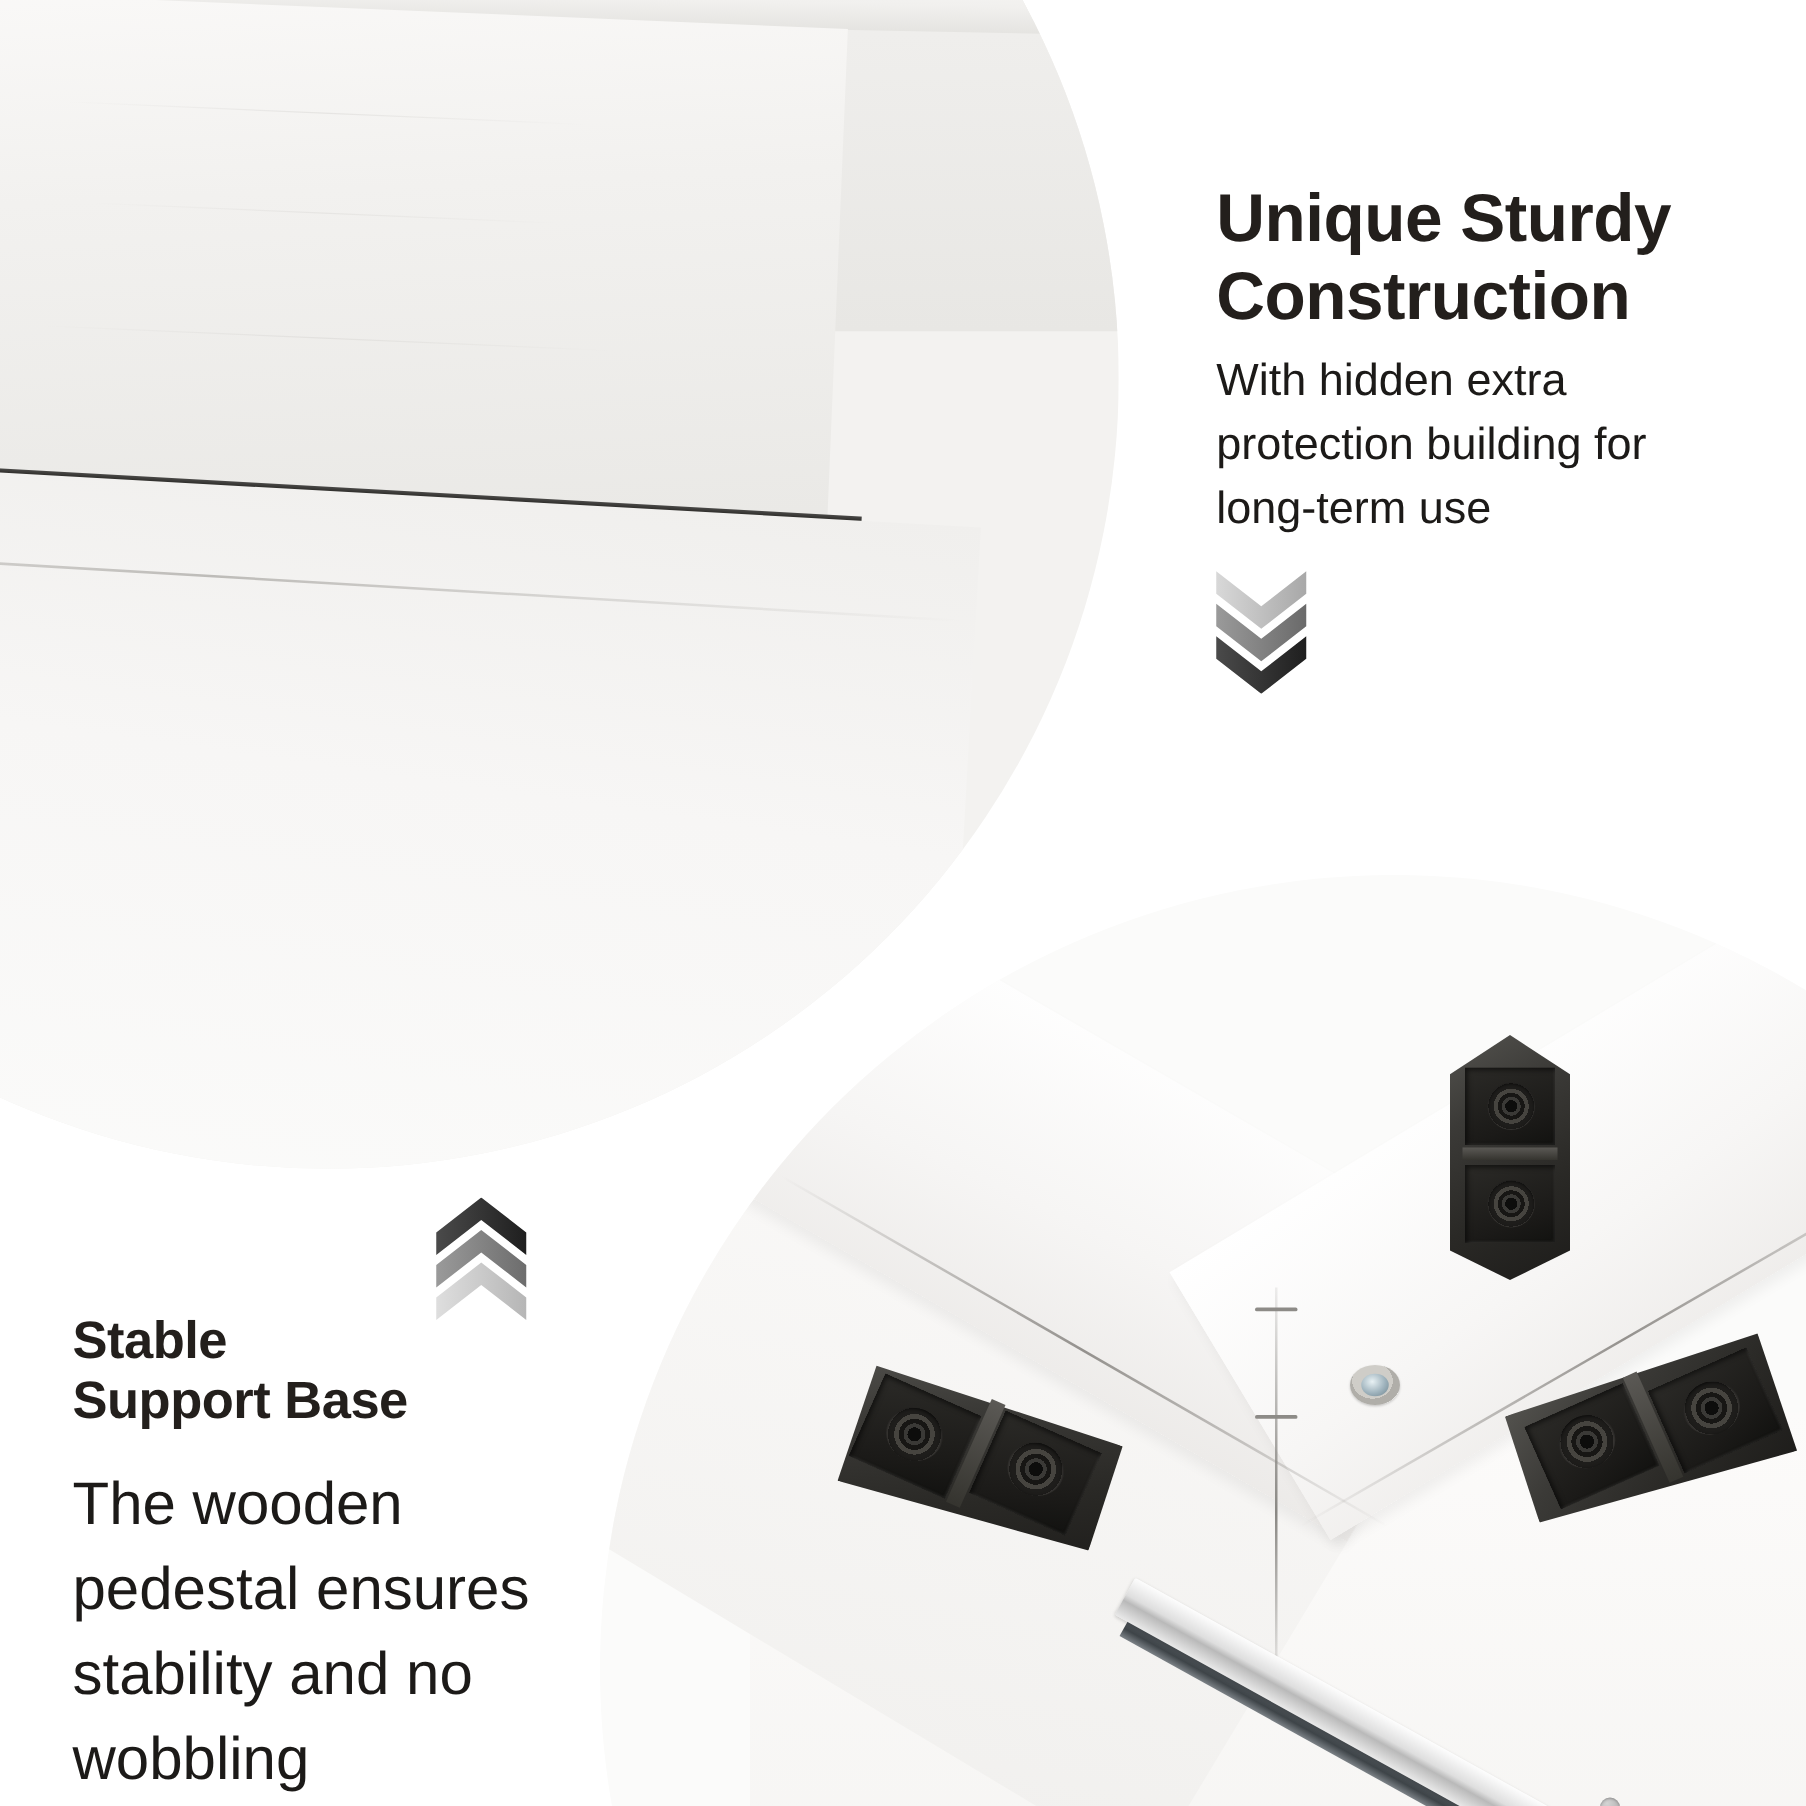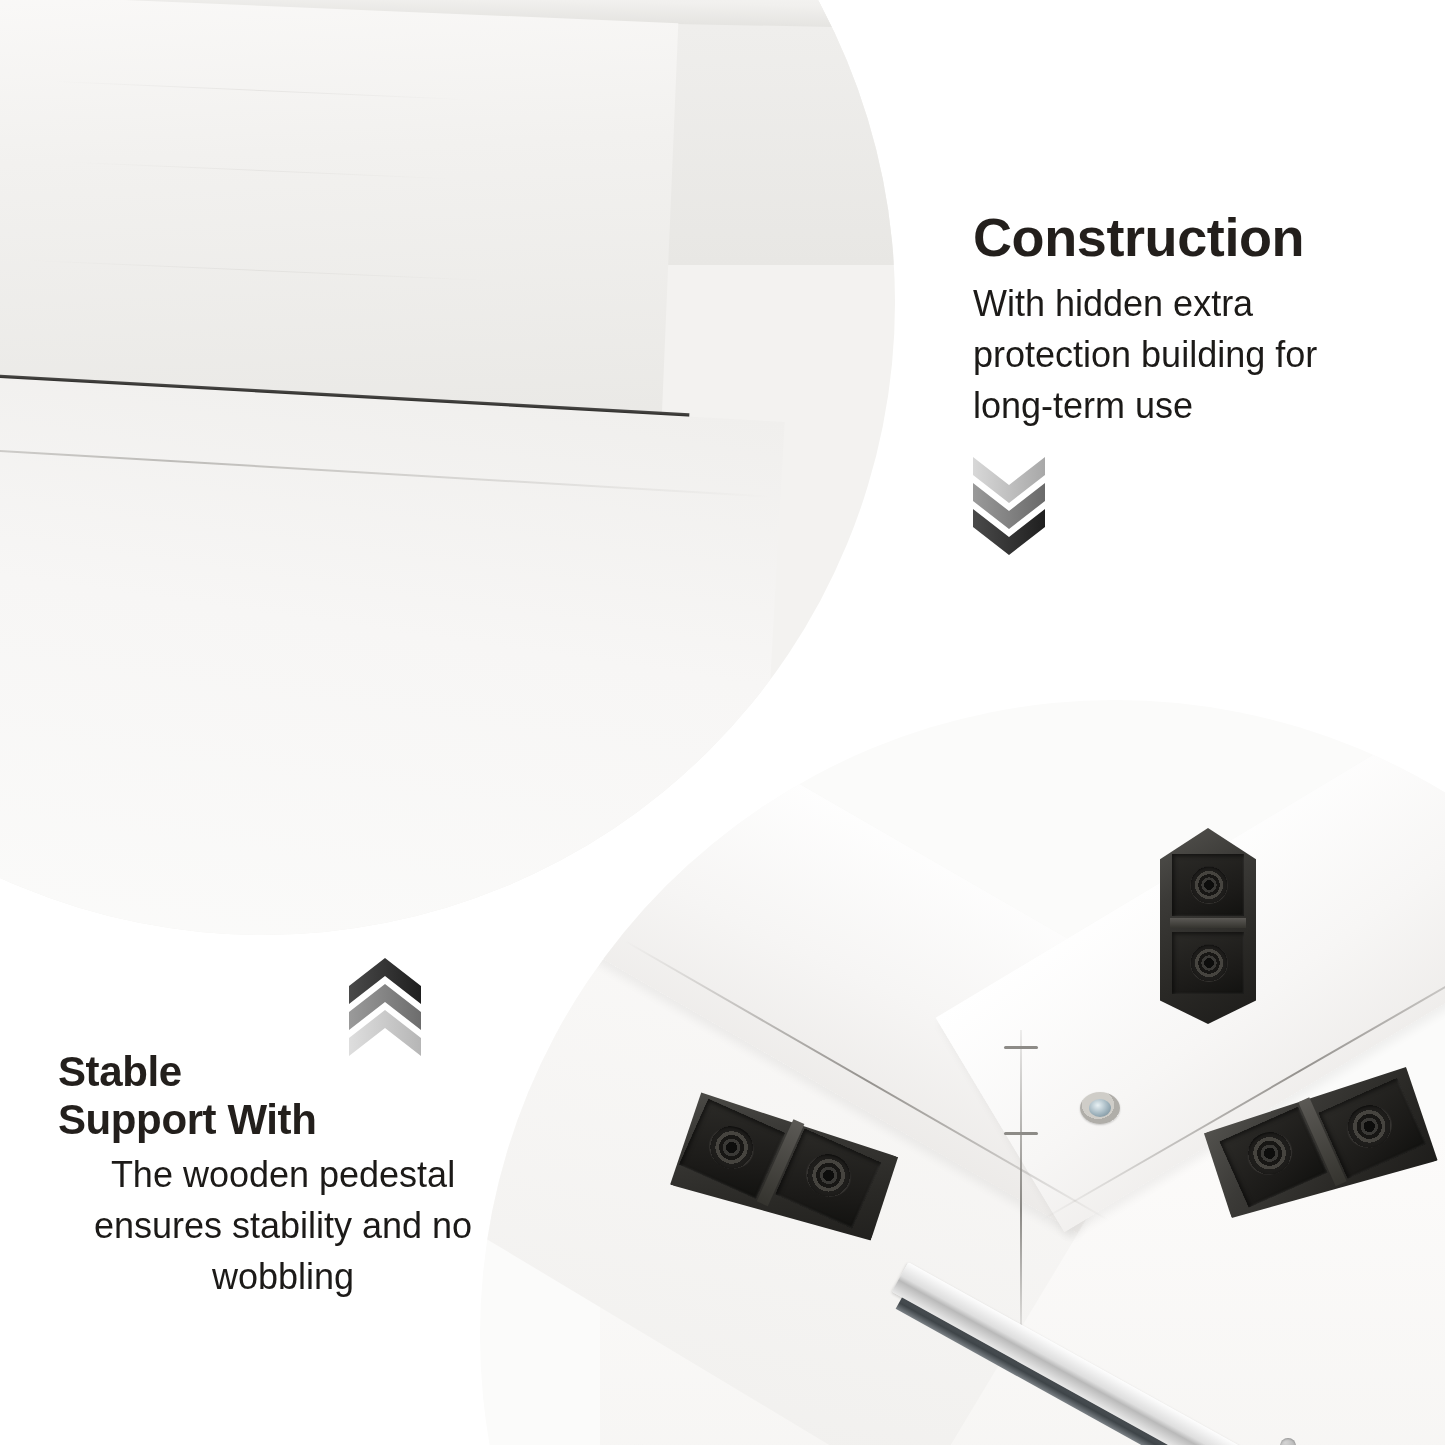--- a/index.html
+++ b/index.html
@@ -228,21 +228,21 @@
     color:#1c1a18;
     font-weight:normal;
   }
 
   .txt-tr{ left:973px; top:145px; width:430px; }
   .txt-tr h2{ font-size:54px; line-height:1.14; }
   .txt-tr p{ margin-top:10px; font-size:36px; line-height:1.42; }
 
   .txt-bl{ left:58px; top:1048px; width:450px; }
   .txt-bl h2{ font-size:42px; line-height:1.14; }
-  .txt-bl p{ margin-top:5px; font-size:36px; line-height:1.42;text-align:center; }
+  .txt-bl p{ margin-top:26px; font-size:48px; line-height:1.42; }
 
   
   .chev-group{position:absolute;}
   .chev-down{ left:969px; top:455px; width:80px; height:100px; }
   .chev-up{   left:345px; top:958px; width:80px; height:100px; }
   .chev-group svg{display:block;width:100%;height:100%;}
 </style>
 </head>
 <body>
 
@@ -313,21 +313,21 @@
         <div class="bk-cell" style="left:122px;top:28px;width:86px;height:72px;"></div>
         <div class="bk-screw" style="left:38px;top:24px;width:46px;height:42px;"></div>
         <div class="bk-screw" style="left:140px;top:40px;width:46px;height:42px;"></div>
         <div class="bk-rib" style="left:108px;top:10px;width:12px;height:92px;"></div>
       </div>
     </div>
   </div>
 
   <div class="txt txt-tr">
     <h2>
-      <br>
+      <span>Unique Sturdy</span><br>
       <span>Construction</span>
     </h2>
     <p>With hidden extra protection building for long-term use</p>
   </div>
 
   <div class="chev-group chev-down">
     <svg viewBox="0 0 80 100" xmlns="http://www.w3.org/2000/svg" aria-hidden="true">
       <defs>
         <linearGradient id="gd1" x1="0" y1="0" x2="1" y2="0">
           <stop offset="0%" stop-color="#d8d8d8"></stop>
@@ -366,18 +366,18 @@
       </defs>
       <path d="M4 46 L40 18 L76 46 L76 28 L40 0 L4 28 Z" fill="url(#gu1)"></path>
       <path d="M4 72 L40 44 L76 72 L76 54 L40 26 L4 54 Z" fill="url(#gu2)"></path>
       <path d="M4 98 L40 70 L76 98 L76 80 L40 52 L4 80 Z" fill="url(#gu3)"></path>
     </svg>
   </div>
 
   <div class="txt txt-bl">
     <h2>
       <span>Stable</span><br>
-      <span>Support With</span>
+      <span>Support Base</span>
     </h2>
     <p>The wooden pedestal ensures stability and no wobbling</p>
   </div>
 
 </div>
 
 </body></html>

